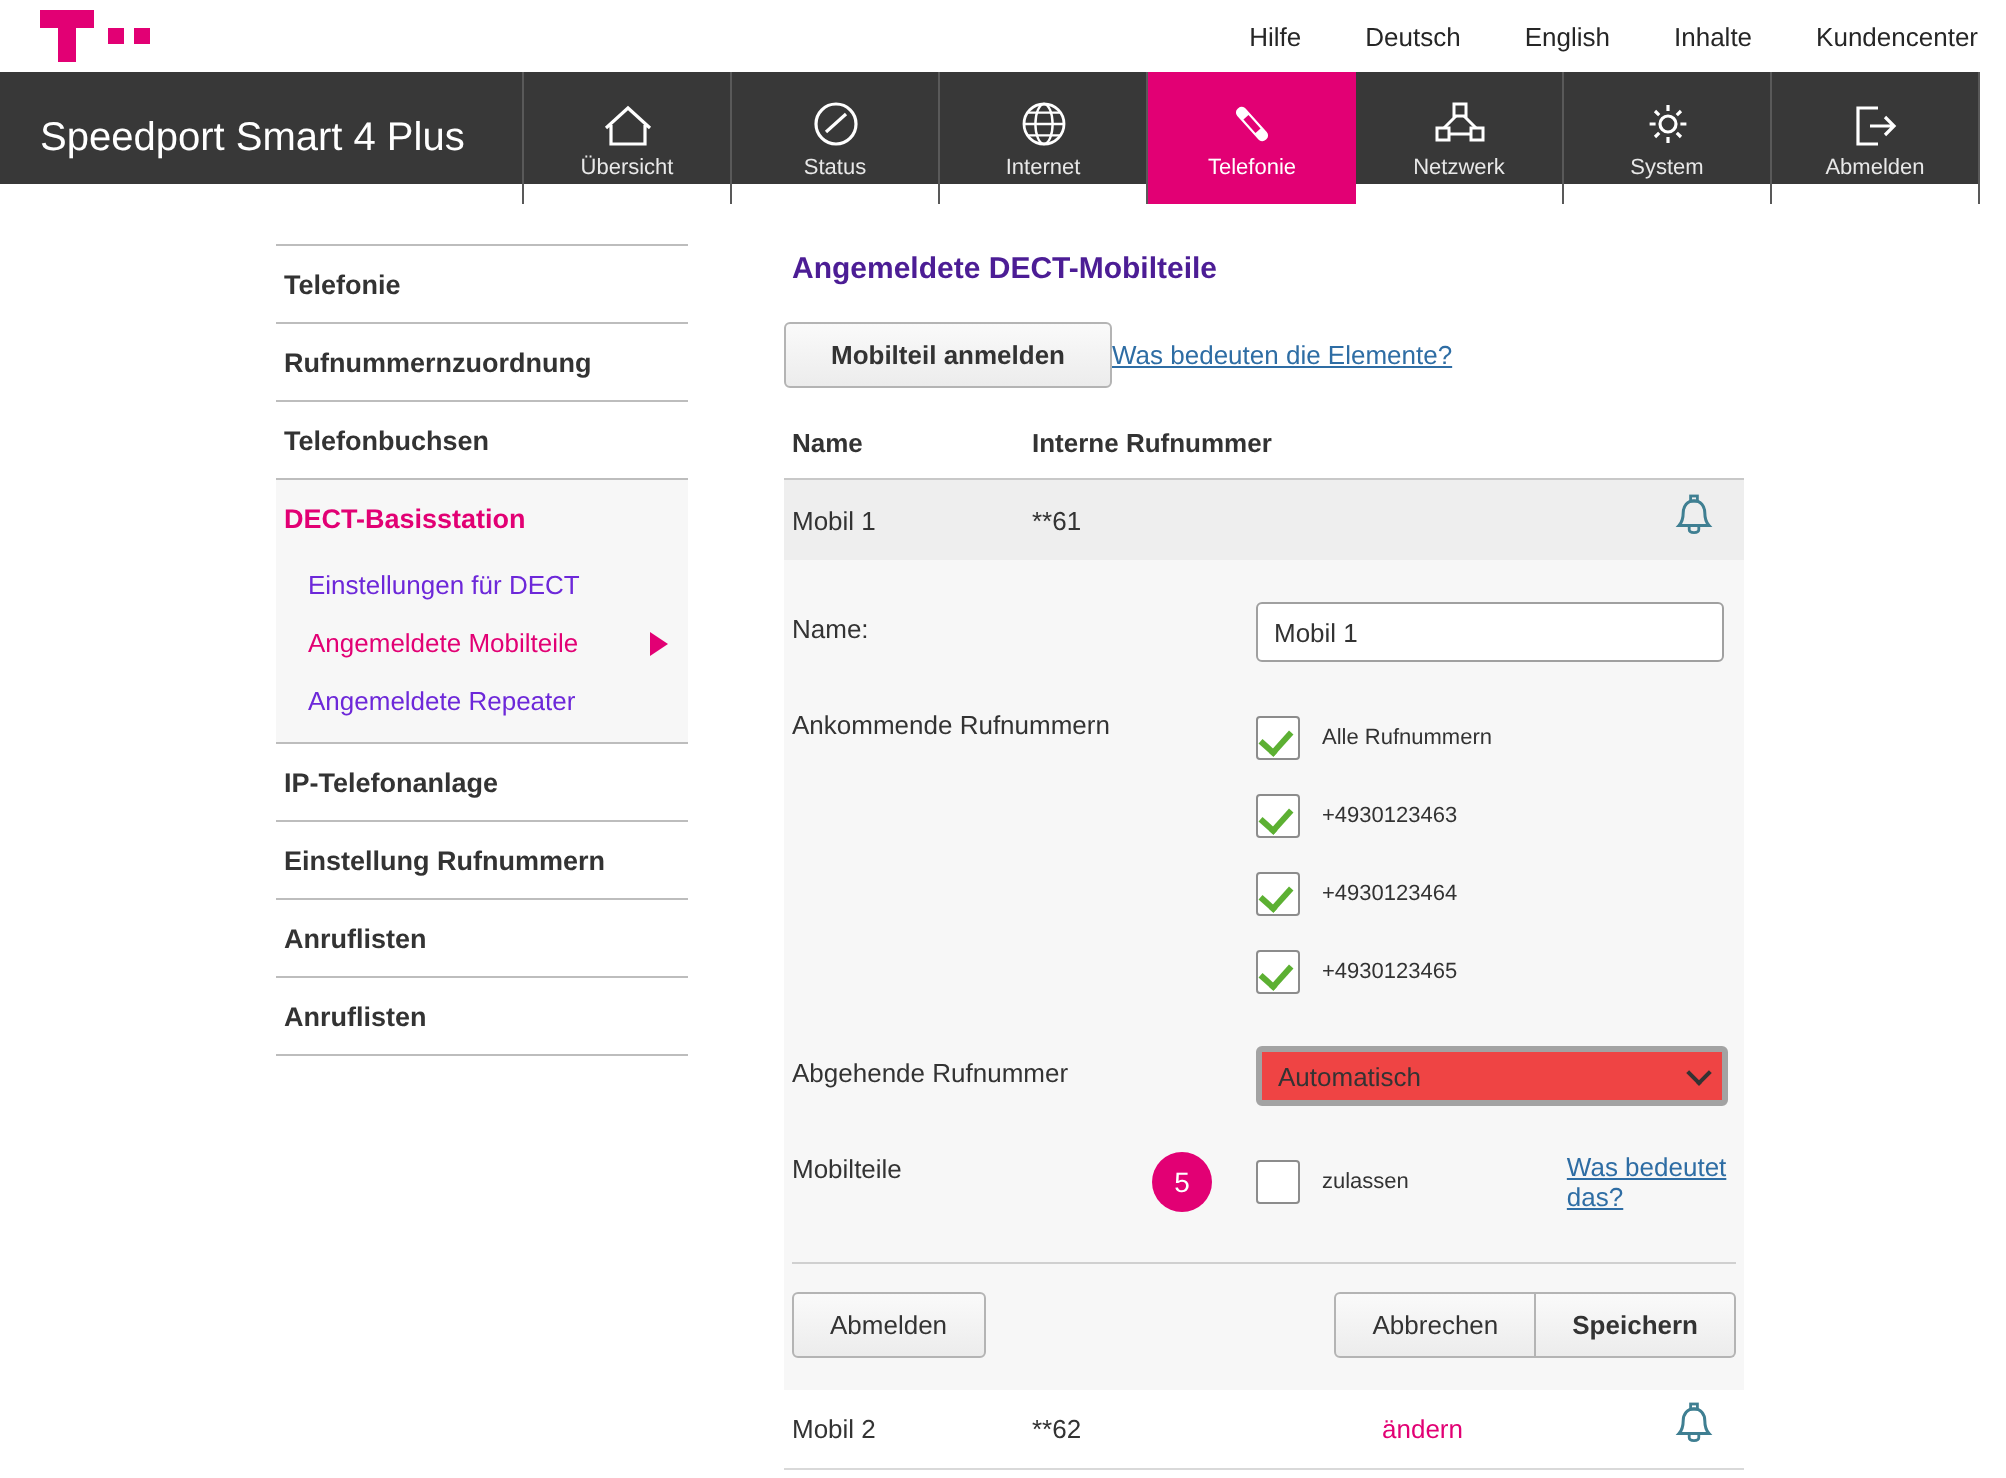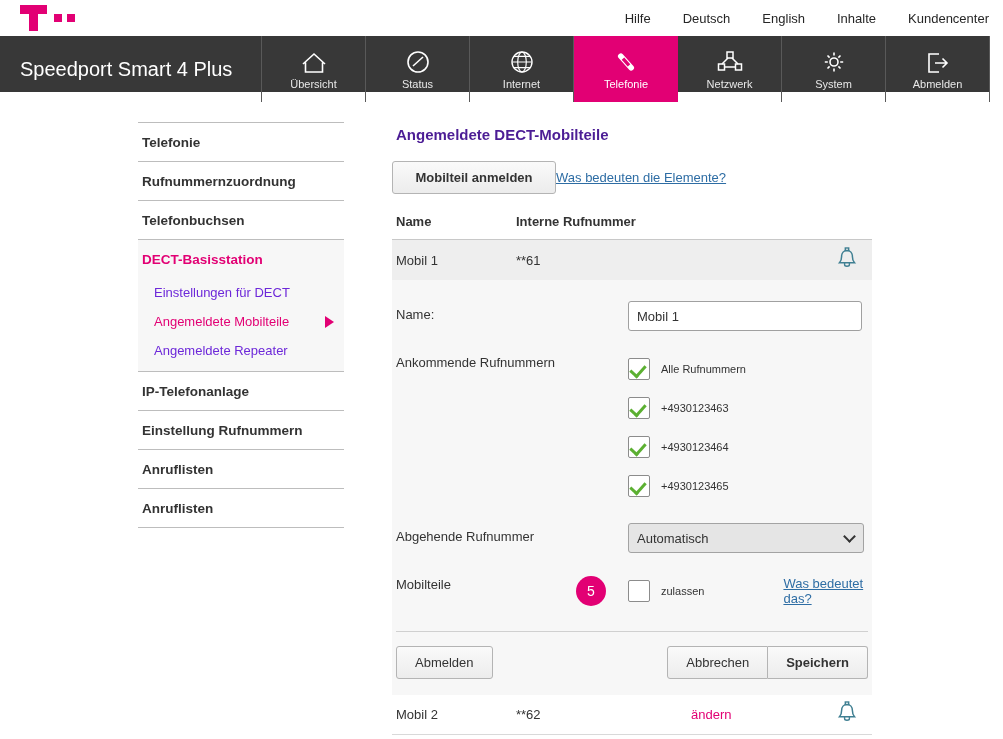--- a/index.html
+++ b/index.html
@@ -114,22 +114,22 @@
   .frow { display: flex; align-items: flex-start; padding: 9px 0 9px 4px; }
   .flabel { width: 232px; font-size: 13px; color: #333; padding-top: 6px; }
   .fctl { flex: 1; position: relative; }
   .txtinput {
     width: 234px; height: 30px; border: 1px solid #a0a0a0; border-radius: 3px;
     background: #fff; font-size: 13px; color: #333; padding: 0 8px;
     font-family: "Liberation Sans", sans-serif;
   }
   .selwrap { position: relative; width: 236px; }
   .selbox {
-    width: 236px; height: 30px; border: 1px solid #a3a3a3; border-radius: 3px;
-    background: #e5e5e5; font-size: 13px; color: #333;
+    width: 236px; height: 30px; border: 3px solid #a3a3a3; border-radius: 3px;
+    background: #ef4444; font-size: 13px; color: #333;
     display: flex; align-items: center; padding: 0 8px;
   }
   .chev {
     position: absolute; right: 10px; top: 9px;
     width: 9px; height: 9px;
     border-right: 2px solid #333; border-bottom: 2px solid #333;
     transform: rotate(45deg);
   }
   .cbrow { display: flex; align-items: center; gap: 11px; height: 39px; }
   .cbox {

